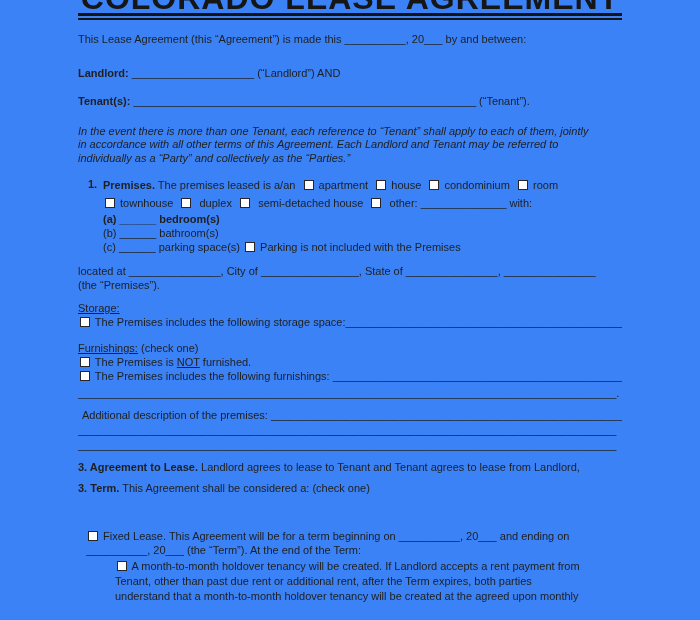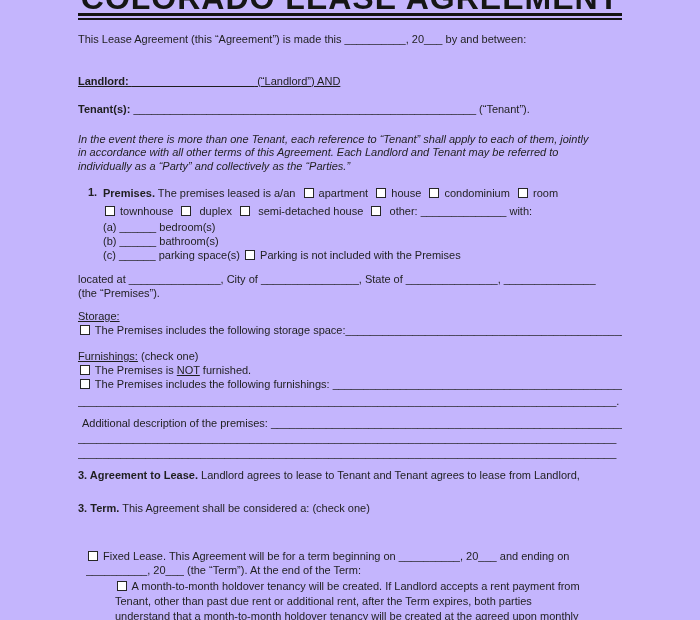--- a/index.html
+++ b/index.html
@@ -1,48 +1,48 @@
 <!DOCTYPE html>
 <html><head>
 <meta charset="utf-8">
 <style>
   html,body{margin:0;padding:0;background:#fff;}
   .page{
-    width:700px;height:620px;background:#c4b5fd;overflow:hidden;
+    width:700px;height:620px;background:#3b82f6;overflow:hidden;
     font-family:"Liberation Sans",sans-serif;font-size:11px;color:#1f1f1f;
     position:relative;
   }
   .content{padding:0 78px;}
   .line{white-space:pre;overflow:hidden;line-height:13.5px;}
   .title-clip{height:10px;overflow:hidden;}
   .doc-title{
     font-size:32px;font-weight:bold;line-height:38px;margin-top:-21px;
     text-align:center;letter-spacing:1px;white-space:nowrap;color:#161616;
   }
   .rule-wrap{margin-top:3px;}
   .rule-a{height:3px;background:#141414;}
   .rule-b{height:2px;}
   .rule-c{height:2px;background:#141414;}
   .l-intro{margin-top:13px;}
-  .l-landlord{margin-top:28px;text-decoration:underline;}
+  .l-landlord{margin-top:20px;}
   .l-tenant{margin-top:15px;}
   .p-joint{margin-top:16px;font-style:italic;}
   .b-premises{margin-top:13px;position:relative;padding-left:25px;}
   .b-premises .line{line-height:14px;}
   .list-marker{position:absolute;left:10px;top:0;font-weight:bold;}
-  .g1{margin-top:4px;} .g2{margin-top:2px;}
+  .g1{margin-top:4px;} .g2{margin-top:2px;font-weight:bold;}
   .b-located{margin-top:11px;}
   .b-storage{margin-top:9px;} .b-storage .line{line-height:14px;}
   .b-furn{margin-top:12px;} .b-furn .line{line-height:14px;}
   .b-furn .cont{margin-top:3px;}
   .b-add{margin-top:8px;} .b-add .line{line-height:14.5px;}
   .b-add .pad{padding-left:4px;}
   .b-add .cont{margin-top:1px;}
   .b-sec2{margin-top:8px;}
-  .b-sec3{margin-top:20px;}
+  .b-sec3{margin-top:8px;}
   .b-fixed{margin-top:33px;padding-left:8px;} .b-fixed .line{line-height:14px;}
   .b-hold{margin-top:2px;padding-left:37px;} .b-hold .line{line-height:15px;}
   .cb{
     display:inline-block;width:8px;height:8px;border:1px solid #262626;
     vertical-align:-1px;margin:0 2px;background:#fff;
   }
   .seg-bold{font-weight:bold;}
   .seg-und{text-decoration:underline;}
 </style>
 </head>

